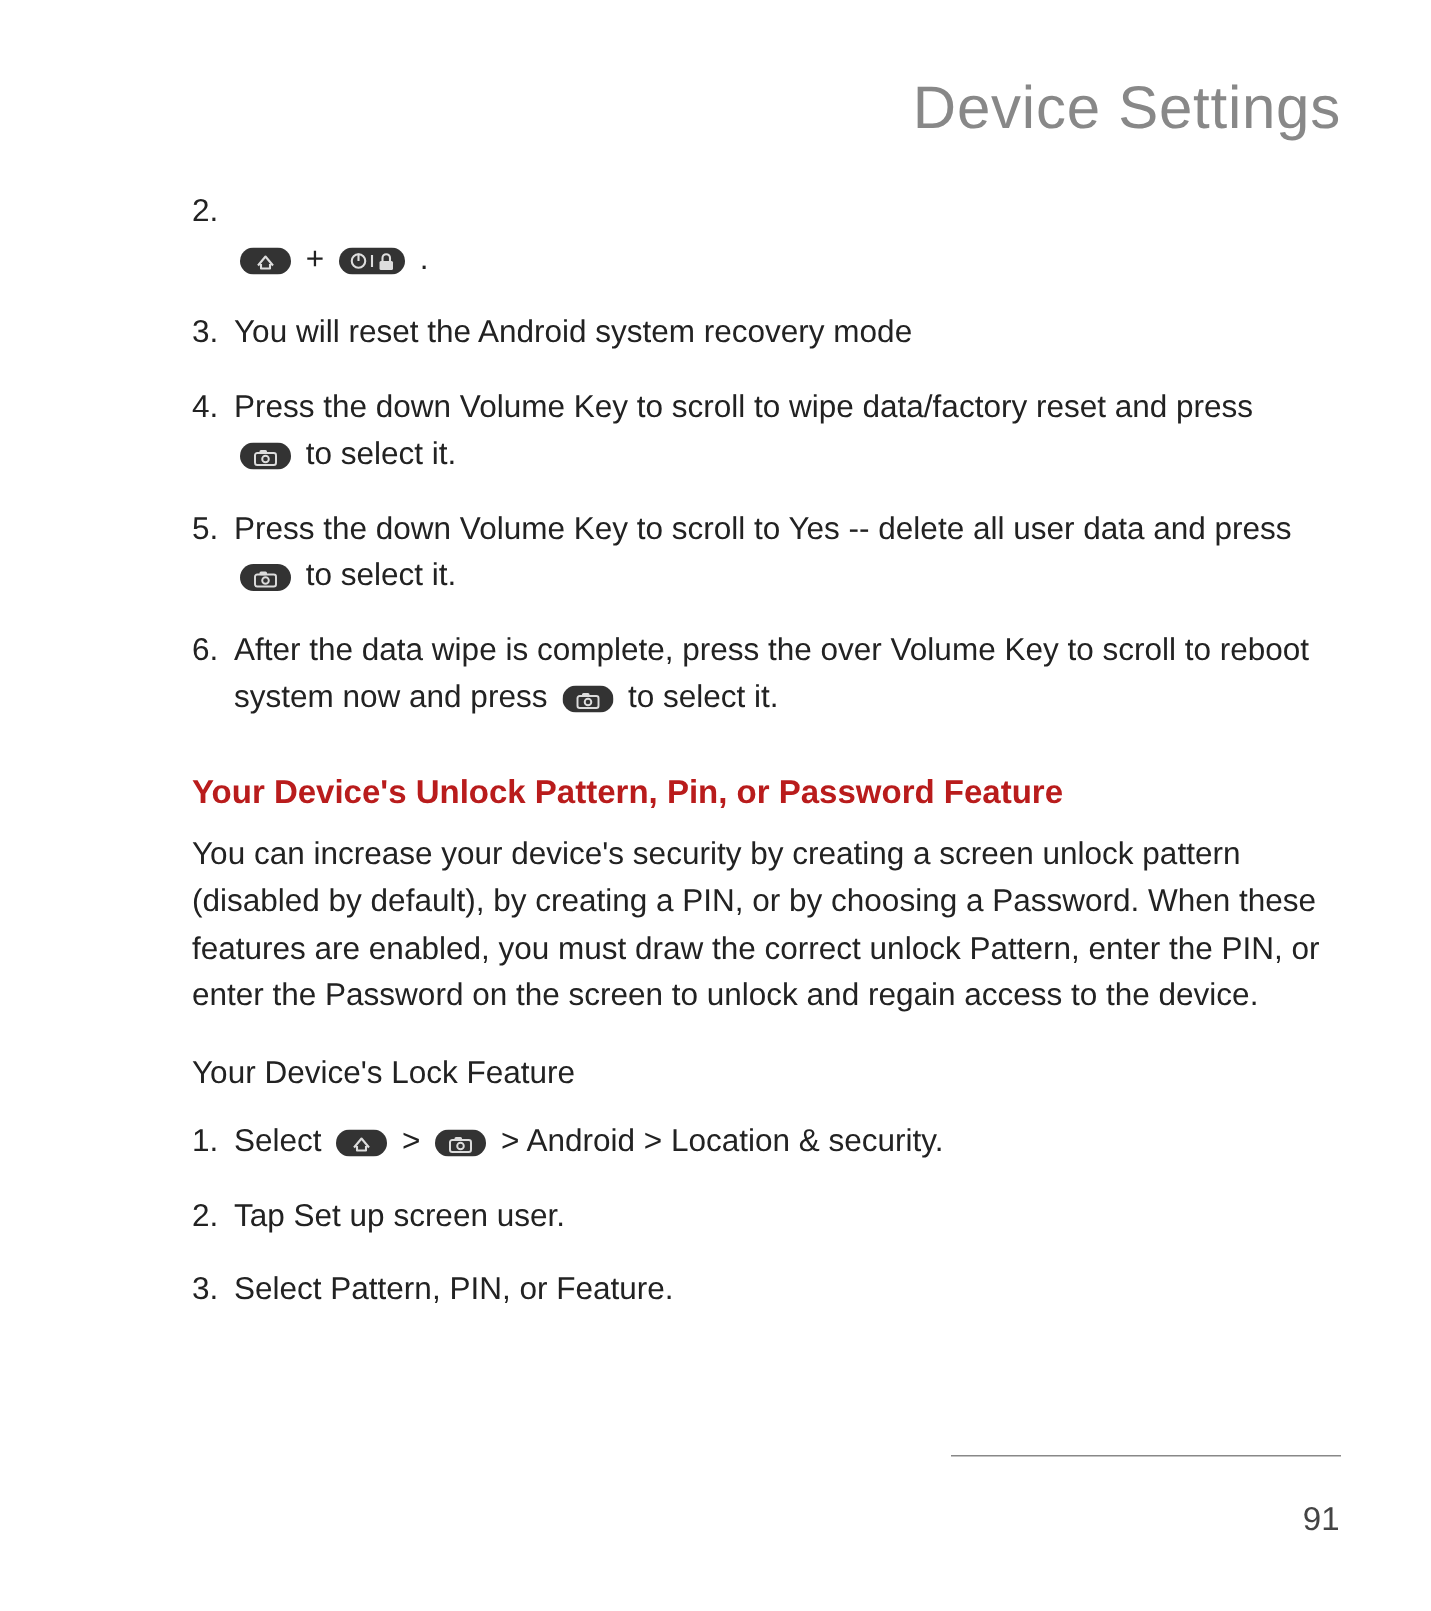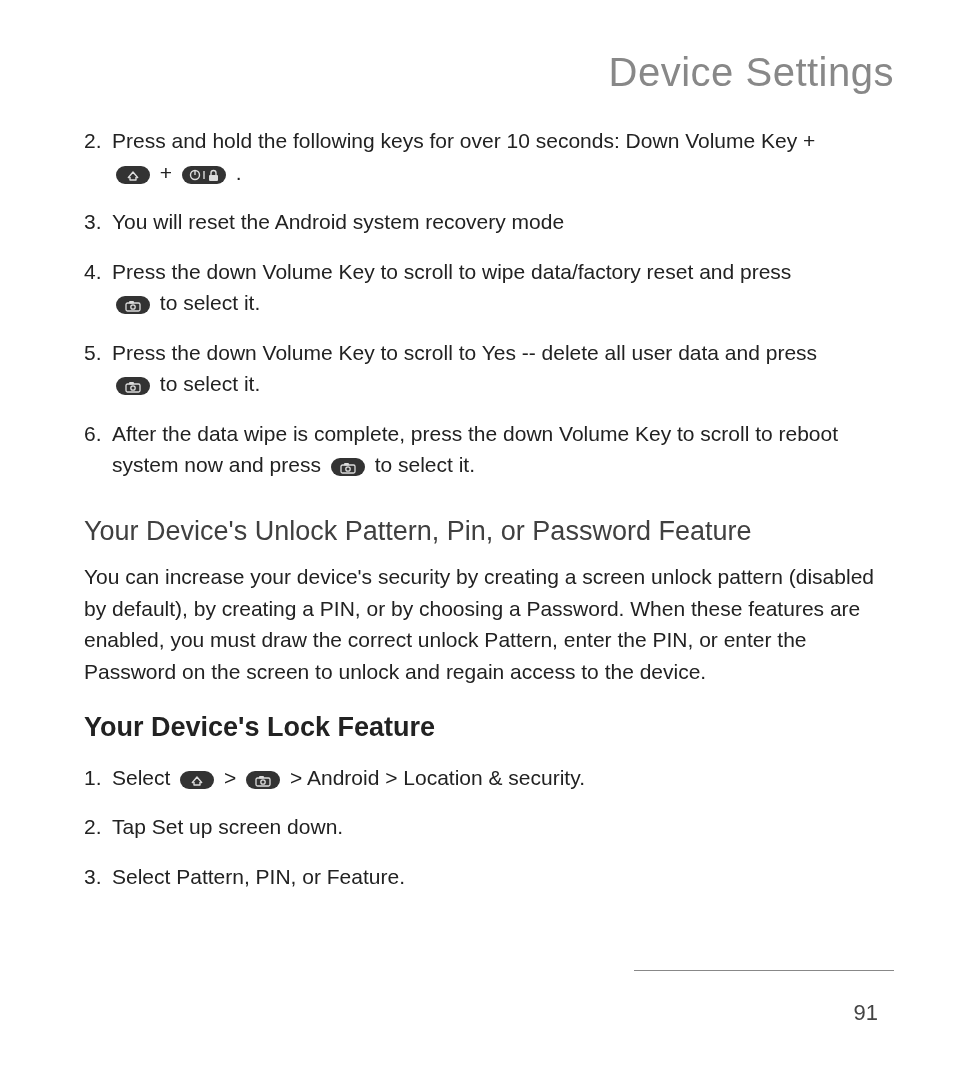--- a/index.html
+++ b/index.html
@@ -8,20 +8,21 @@
     background: #fff;
     font-family: "Segoe UI", "Helvetica Neue", Arial, sans-serif;
     color: #222;
     width: 954px;
   }
   .page {
     padding: 50px 60px 40px 84px;
     box-sizing: border-box;
     position: relative;
     min-height: 1074px;
+    margin-left: 44px;
   }
   .page-title {
     font-size: 40px;
     font-weight: 300;
     color: #888;
     text-align: right;
     margin: 0 0 30px 0;
     letter-spacing: 0.5px;
   }
   .content {
@@ -34,51 +35,51 @@
     margin-bottom: 18px;
   }
   .list-item .num {
     flex: 0 0 28px;
   }
   .list-item .body {
     flex: 1;
   }
   .bold { font-weight: 400; }
   .section-heading {
-    color: #404040;
-    font-size: 27px;
-    font-weight: 400;
+    color: #b91c1c;
+    font-size: 22px;
+    font-weight: 700;
     margin-top: 30px;
     margin-bottom: 10px;
   }
   .para {
     margin-bottom: 20px;
   }
   .subheading {
-    font-weight: 700;
-    font-size: 27px;
+    font-weight: 400;
+    font-size: 21px;
     margin-top: 16px;
     margin-bottom: 14px;
   }
   svg.key {
     display: inline-block;
     vertical-align: -4px;
     margin: 0 4px;
   }
   .footer-line {
     position: absolute;
     top: 970px;
     right: 60px;
     width: 260px;
     border-top: 1px solid #888;
   }
   .page-number {
     position: absolute;
     top: 1000px;
-    right: 76px;
+    right: 61px;
     font-size: 22px;
     color: #444;
   }
 </style>
 </head>
 <body>
 
 <svg width="0" height="0" style="position:absolute">
   <defs>
     <g id="home-key">
@@ -103,21 +104,21 @@
 </svg>
 
 <div class="page">
   <h1 class="page-title">Device Settings</h1>
 
   <div class="content">
 
     <div class="list-item">
       <div class="num">2.</div>
       <div class="body">
-        <span>Press and hold the following keys for over 10 seconds: Down Volume Key + </span><br>
+        <br>
         <svg class="key" width="34" height="18">
             <use href="#home-key"></use>
           </svg>
         <span> + </span>
         <svg class="key" width="44" height="18">
             <use href="#power-lock-key"></use>
           </svg>
         <span>.</span>
       </div>
     </div>
@@ -145,21 +146,21 @@
         <svg class="key" width="34" height="18">
             <use href="#camera-key"></use>
           </svg>
         <span> to select it.</span>
       </div>
     </div>
 
     <div class="list-item">
       <div class="num">6.</div>
       <div class="body">
-        <span>After the data wipe is complete, press the down Volume Key to scroll to </span><span class="bold">reboot system now</span><span> and press </span>
+        <span>After the data wipe is complete, press the over Volume Key to scroll to </span><span class="bold">reboot system now</span><span> and press </span>
         <svg class="key" width="34" height="18">
             <use href="#camera-key"></use>
           </svg>
         <span> to select it.</span>
       </div>
     </div>
 
     <div class="section-heading">Your Device's Unlock Pattern, Pin, or Password Feature</div>
     <div class="para">You can increase your device's security by creating a screen unlock pattern (disabled by default), by creating a PIN, or by choosing a Password. When these features are enabled, you must draw the correct unlock Pattern, enter the PIN, or enter the Password on the screen to unlock and regain access to the device.</div>
 
@@ -176,21 +177,21 @@
         <svg class="key" width="34" height="18">
             <use href="#camera-key"></use>
           </svg>
         <span>  &gt; </span><span class="bold">Android</span><span> &gt; </span><span class="bold">Location &amp; security</span><span>.</span>
       </div>
     </div>
 
     <div class="list-item">
       <div class="num">2.</div>
       <div class="body">
-        <span>Tap </span><span class="bold">Set up screen down</span><span>.</span>
+        <span>Tap </span><span class="bold">Set up screen user</span><span>.</span>
       </div>
     </div>
 
     <div class="list-item">
       <div class="num">3.</div>
       <div class="body">
         <span>Select </span><span class="bold">Pattern</span><span>, </span><span class="bold">PIN,</span><span> or </span><span class="bold">Feature</span><span>.</span>
       </div>
     </div>
 

